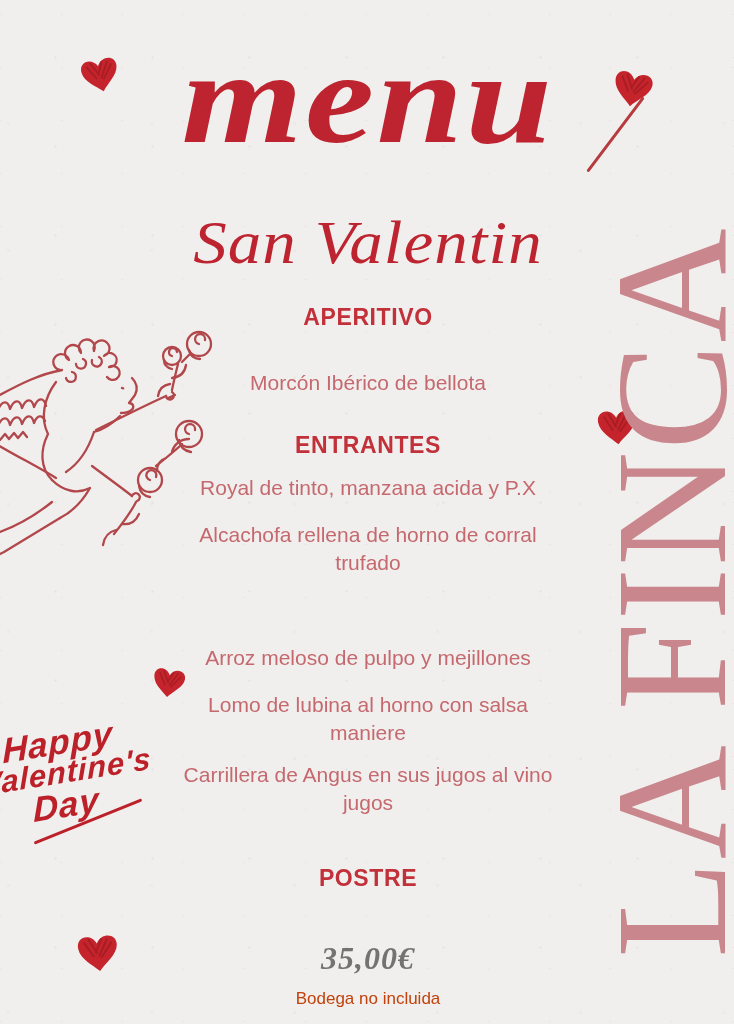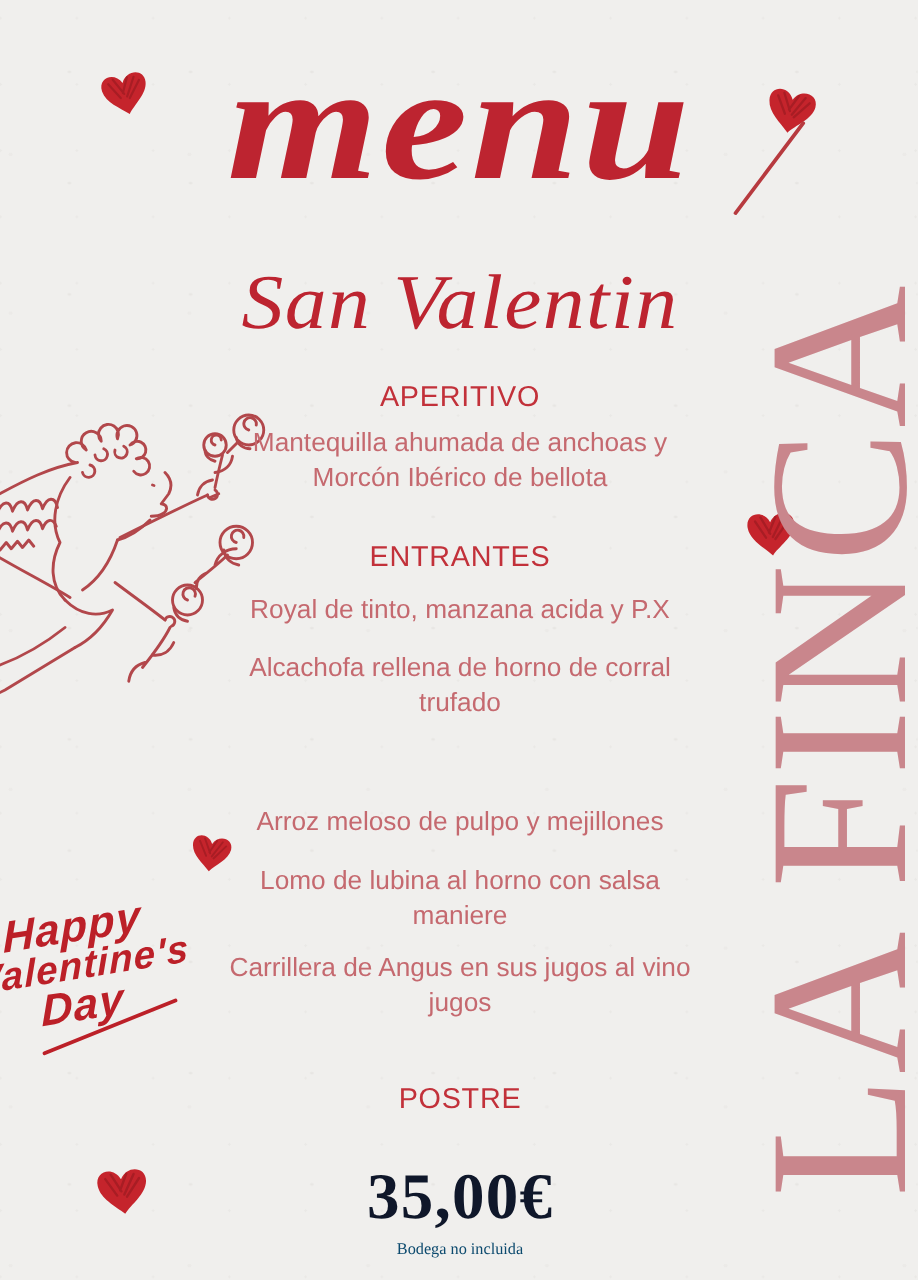--- a/index.html
+++ b/index.html
@@ -21,31 +21,31 @@
     top:18px;font-family:"Liberation Serif",serif;font-style:italic;font-weight:bold;
     font-size:132px;line-height:160px;color:#bd2430;letter-spacing:2px;
     transform:scaleX(1.18);
   }
   .subtitle{
     top:196px;font-family:"Liberation Serif",serif;font-style:italic;font-weight:400;
     font-size:62px;line-height:92px;color:#bd2430;letter-spacing:1px;
     transform:scaleX(1.08);
   }
   .heading{
-    font-weight:normal;font-size:23px;line-height:28px;color:#c2313a;letter-spacing:.6px;
+    font-weight:bold;font-size:23px;line-height:28px;color:#c2313a;letter-spacing:.6px;
   }
   .item-line{
     font-size:21px;line-height:28px;color:#c5696f;
   }
   .price{
-    font-family:"Liberation Serif",serif;font-weight:bold;font-size:52px;line-height:52px;
-    color:#0f172a;letter-spacing:1px;
+    font-family:"Liberation Serif",serif;font-weight:bold;font-size:32px;line-height:52px;
+    color:#737373;letter-spacing:1px;font-style:italic;
   }
   .price-note{
-    font-size:13px;line-height:22px;color:#0c4a6e;font-family:Liberation Serif, serif;
+    font-size:17px;line-height:22px;color:#c2410c;
   }
 
   .brand{
     position:absolute;left:292px;top:507px;width:760px;height:170px;
     transform:rotate(-90deg);transform-origin:center center;
     font-family:"Liberation Serif",serif;font-size:158px;line-height:170px;
     color:#c9868c;text-align:center;letter-spacing:2px;white-space:nowrap;
   }
 
   .heart{position:absolute;}
@@ -160,21 +160,20 @@
 </div>
 <span class="note-stroke"></span>
 
 <div class="brand">LA FINCA</div>
 
 <div class="col">
   <div class="title">menu</div>
   <div class="subtitle">San Valentin</div>
 
   <div class="heading" style="top:303px">APERITIVO</div>
-  <div class="item-line" style="top:341px">Mantequilla ahumada de anchoas y</div>
   <div class="item-line" style="top:369px">Morcón Ibérico de bellota</div>
 
   <div class="heading" style="top:431px">ENTRANTES</div>
   <div class="item-line" style="top:474px">Royal de tinto, manzana acida y P.X</div>
   <div class="item-line" style="top:521px">Alcachofa rellena de horno de corral</div>
   <div class="item-line" style="top:549px">trufado</div>
 
   <div class="item-line" style="top:644px">Arroz meloso de pulpo y mejillones</div>
   <div class="item-line" style="top:691px">Lomo de lubina al horno con salsa</div>
   <div class="item-line" style="top:719px">maniere</div>

